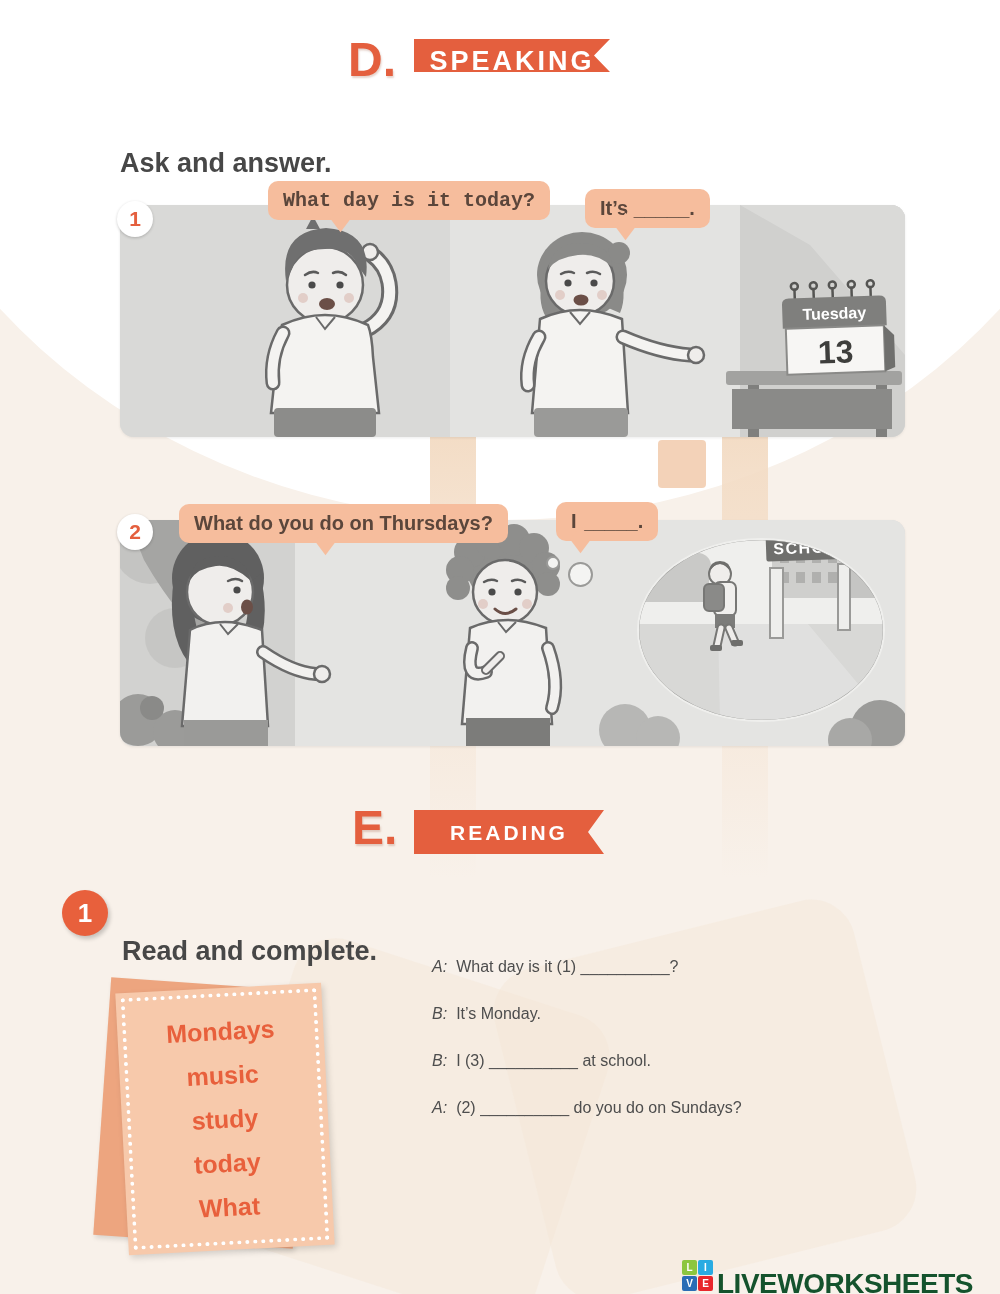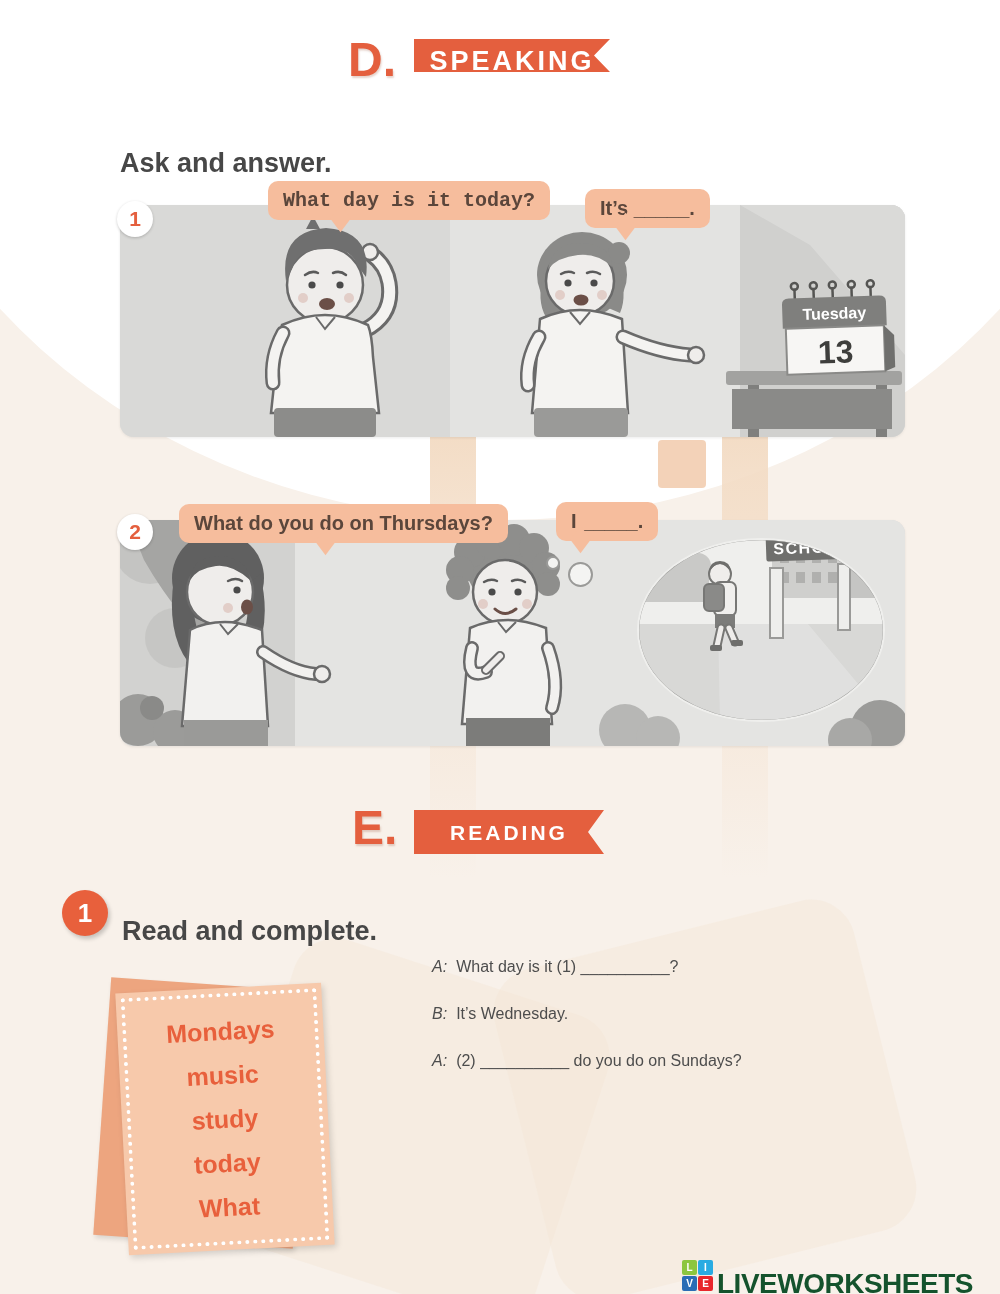--- a/index.html
+++ b/index.html
@@ -27,21 +27,21 @@
     letter-spacing:3px;text-align:center;
     clip-path:polygon(0 0,100% 0,calc(100% - 16px) 50%,100% 100%,0 100%);
     filter:drop-shadow(4px 5px 4px rgba(120,70,50,.35));}
   .banner-speaking{left:414px;top:39px;width:196px;height:33px;font-size:27px;line-height:45px;}
   .letter-d{left:348px;top:36px;}
   .banner-reading{left:414px;top:810px;width:190px;height:44px;font-size:21px;line-height:46px;}
   .letter-e{left:352px;top:804px;}
 
   .instruction{position:absolute;z-index:3;font-size:27px;font-weight:700;color:#474747;margin-top:28px;}
   .instr-speaking{left:120px;top:120px;}
-  .instr-reading{left:122px;top:888px;}
+  .instr-reading{left:122px;top:908px;}
 
   
   .panel{position:absolute;z-index:1;border-radius:14px;overflow:hidden;background:#dcdcda;
     box-shadow:0 1px 3px rgba(0,0,0,.08);}
   .panel1{left:120px;top:205px;width:785px;height:232px;}
   .panel2{left:120px;top:520px;width:785px;height:226px;}
   .panel svg{display:block;width:100%;height:100%;}
 
   .num-badge{position:absolute;z-index:4;width:36px;height:36px;border-radius:50%;background:#fff;
     color:#e45f3e;font-weight:800;font-size:21px;display:flex;align-items:center;justify-content:center;
@@ -321,21 +321,22 @@
     <div class="word-item">Mondays</div>
     <div class="word-item">music</div>
     <div class="word-item">study</div>
     <div class="word-item">today</div>
     <div class="word-item">What</div>
   </div>
 </div>
 
 <div class="dialogue">
   <div class="dlg-line"><em>A:</em><span>What day is it (1) __________?</span></div>
-  <div class="dlg-line"><em>B:</em><span>It’s Wednesday.</span></div>
+  <div class="dlg-line"><em>B:</em><span>It’s Monday.</span></div>
+  <div class="dlg-line"><em>B:</em><span>I (3) __________ at school.</span></div>
   <div class="dlg-line"><em>A:</em><span>(2) __________ do you do on Sundays?</span></div>
 </div>
 
 <div class="logo">
   <div class="logo-grid">
     <span class="logo-sq" style="background-color: rgb(140, 198, 63);">L</span>
     <span class="logo-sq" style="background-color: rgb(41, 171, 226);">I</span>
     <span class="logo-sq" style="background-color: rgb(42, 109, 181);">V</span>
     <span class="logo-sq" style="background-color: rgb(232, 39, 44);">E</span>
   </div>

